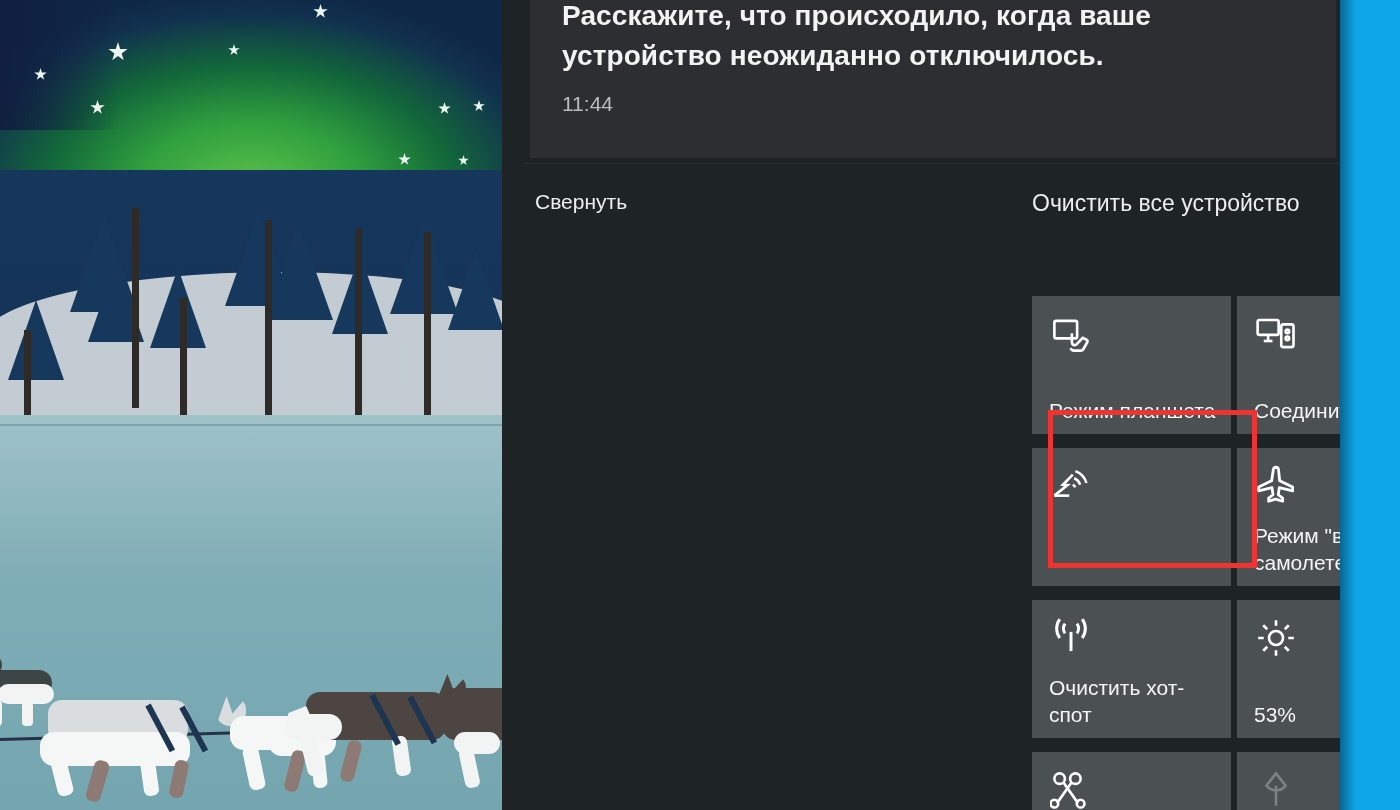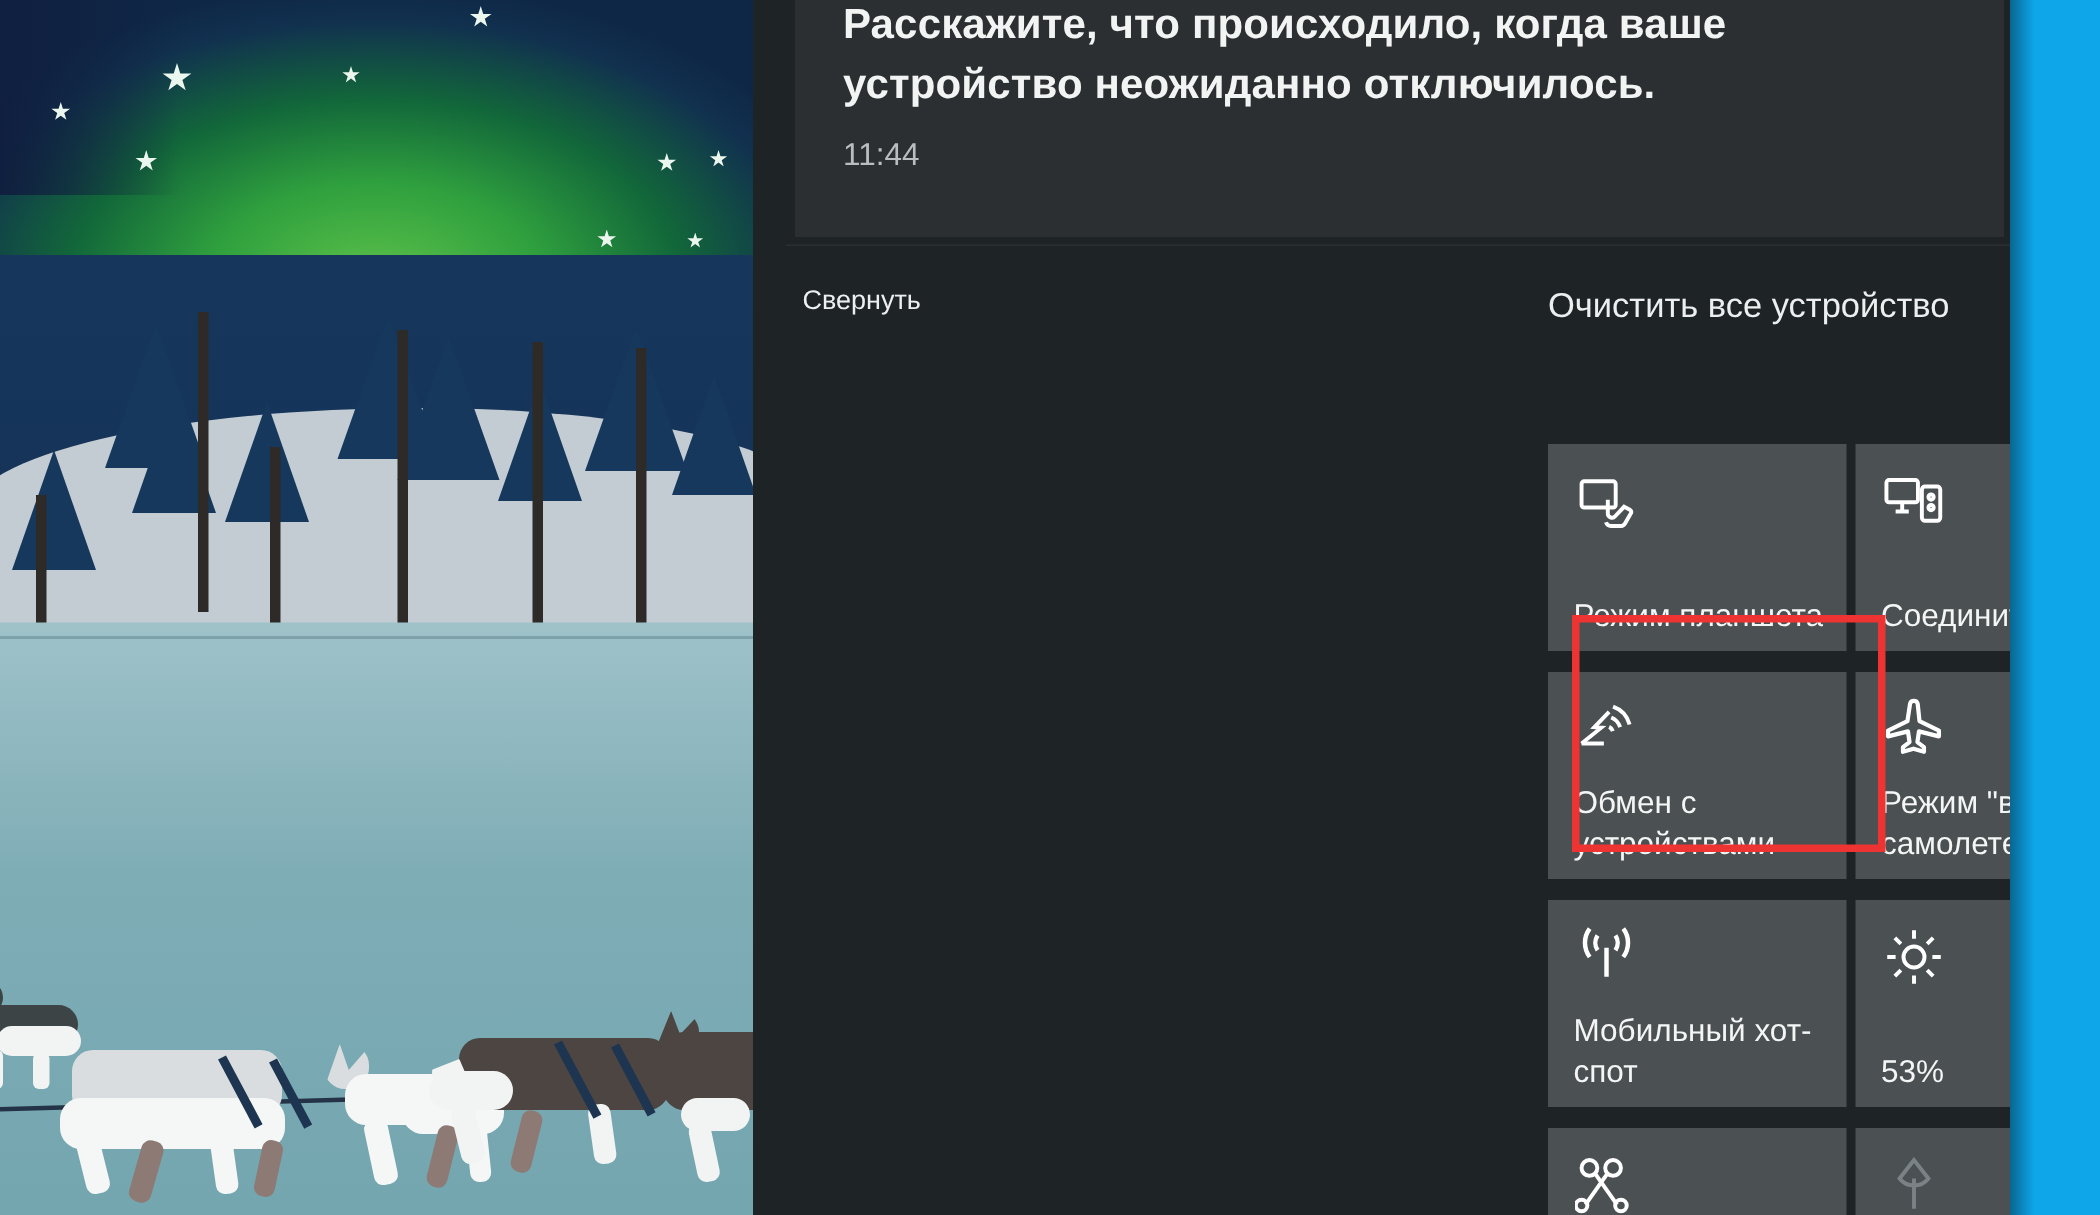--- a/index.html
+++ b/index.html
@@ -114,21 +114,21 @@
   }
 
   
   #ac-header {
     position: absolute; left: 0; top: 190px;
     width: 838px; height: 52px;
   }
   #collapse-btn {
     position: absolute; left: 33px; top: 0;
     color: #eceeef;
-    font-size: 18px;
+    font-size: 21px;
     cursor: pointer;
   }
   #clear-all-btn {
     position: absolute; left: 530px; top: 0;
     width: 330px;
     color: #eceeef;
     font-size: 23px;
     white-space: nowrap;
     overflow: hidden;
     cursor: pointer;
@@ -306,21 +306,20 @@
       <div class="tile" style="left:0px;top:152px;">
         <span class="tile-icon">
           <svg viewBox="0 0 24 24" fill="none" stroke="currentColor" stroke-width="1.5">
             <path d="M2.5 17.5 10 11.5l-2.6-.2L13 5.5"></path>
             <path d="M2.5 17.5h8.5"></path>
             <path d="M14.5 3.5a10 10 0 0 1 6.3 6.8"></path>
             <path d="M13.8 7.6a6 6 0 0 1 3.4 3.7"></path>
             <path d="M13 11.2a2.6 2.6 0 0 1 1.4 1.6"></path>
           </svg>
         </span>
-        <span class="tile-label">Обмен с устройствами</span>
       </div>
 
       <div class="tile" style="left:205px;top:152px;">
         <span class="tile-icon">
           <svg viewBox="0 0 24 24" fill="none" stroke="currentColor" stroke-width="1.6" stroke-linejoin="round">
             <path d="M10.5 2.4a1.5 1.5 0 0 1 2.9 0l.7 6.6 7.4 3.6v2.2l-7.6-1.9-.6 4.1 2.5 1.9v1.8l-4-1.2-4 1.2v-1.8l2.5-1.9-.6-4.1-7.6 1.9v-2.2l7.4-3.6z"></path>
           </svg>
         </span>
         <span class="tile-label">Режим "в самолете"</span>
       </div>
@@ -328,21 +327,21 @@
       <div class="tile" style="left:0px;top:304px;">
         <span class="tile-icon">
           <svg viewBox="0 0 24 24" fill="none" stroke="currentColor" stroke-width="1.7">
             <path d="M12 8.5v11"></path>
             <path d="M8.6 9.4a5 5 0 0 1 0-5.6"></path>
             <path d="M15.4 3.8a5 5 0 0 1 0 5.6"></path>
             <path d="M5.6 12a9 9 0 0 1 0-10.8"></path>
             <path d="M18.4 1.2a9 9 0 0 1 0 10.8"></path>
           </svg>
         </span>
-        <span class="tile-label">Мобильный хот-спот</span>
+        <span class="tile-label">Очистить хот-спот</span>
       </div>
 
       <div class="tile" style="left:205px;top:304px;">
         <span class="tile-icon">
           <svg viewBox="0 0 24 24" fill="none" stroke="currentColor" stroke-width="1.5">
             <circle cx="12" cy="12" r="4"></circle>
             <path d="M12 1.8v3.2M12 19v3.2M22.2 12H19M5 12H1.8M19.3 4.7 17 7M7 17l-2.3 2.3M19.3 19.3 17 17M7 7 4.7 4.7"></path>
           </svg>
         </span>
         <span class="tile-label">53%</span>

